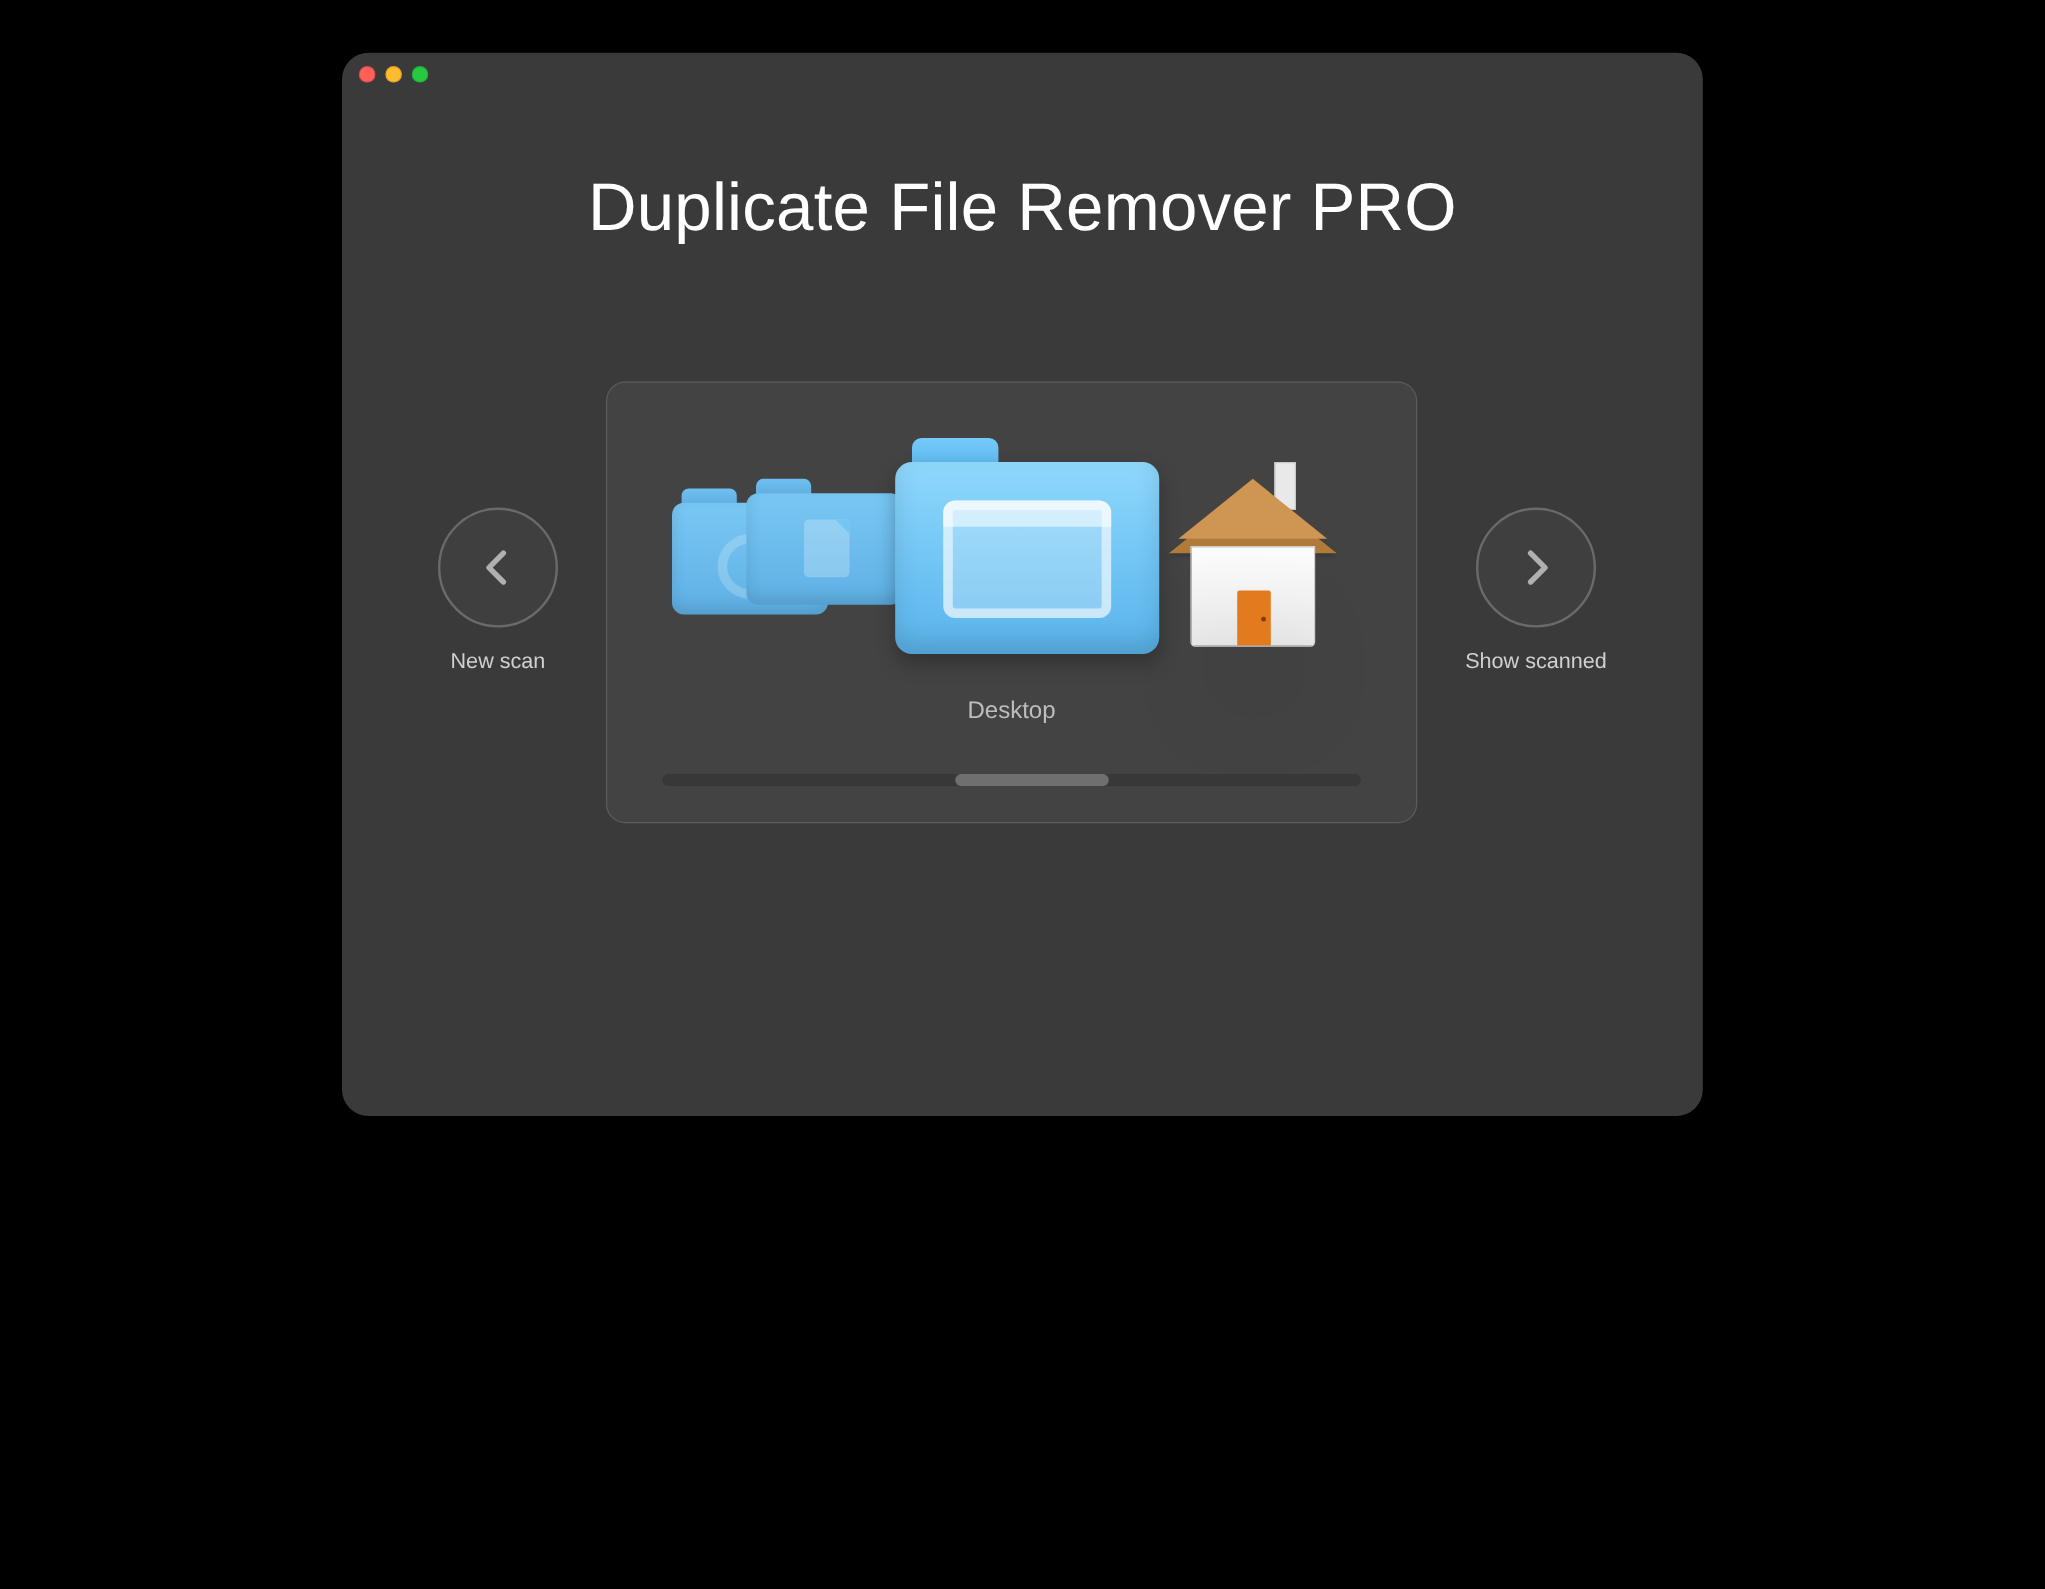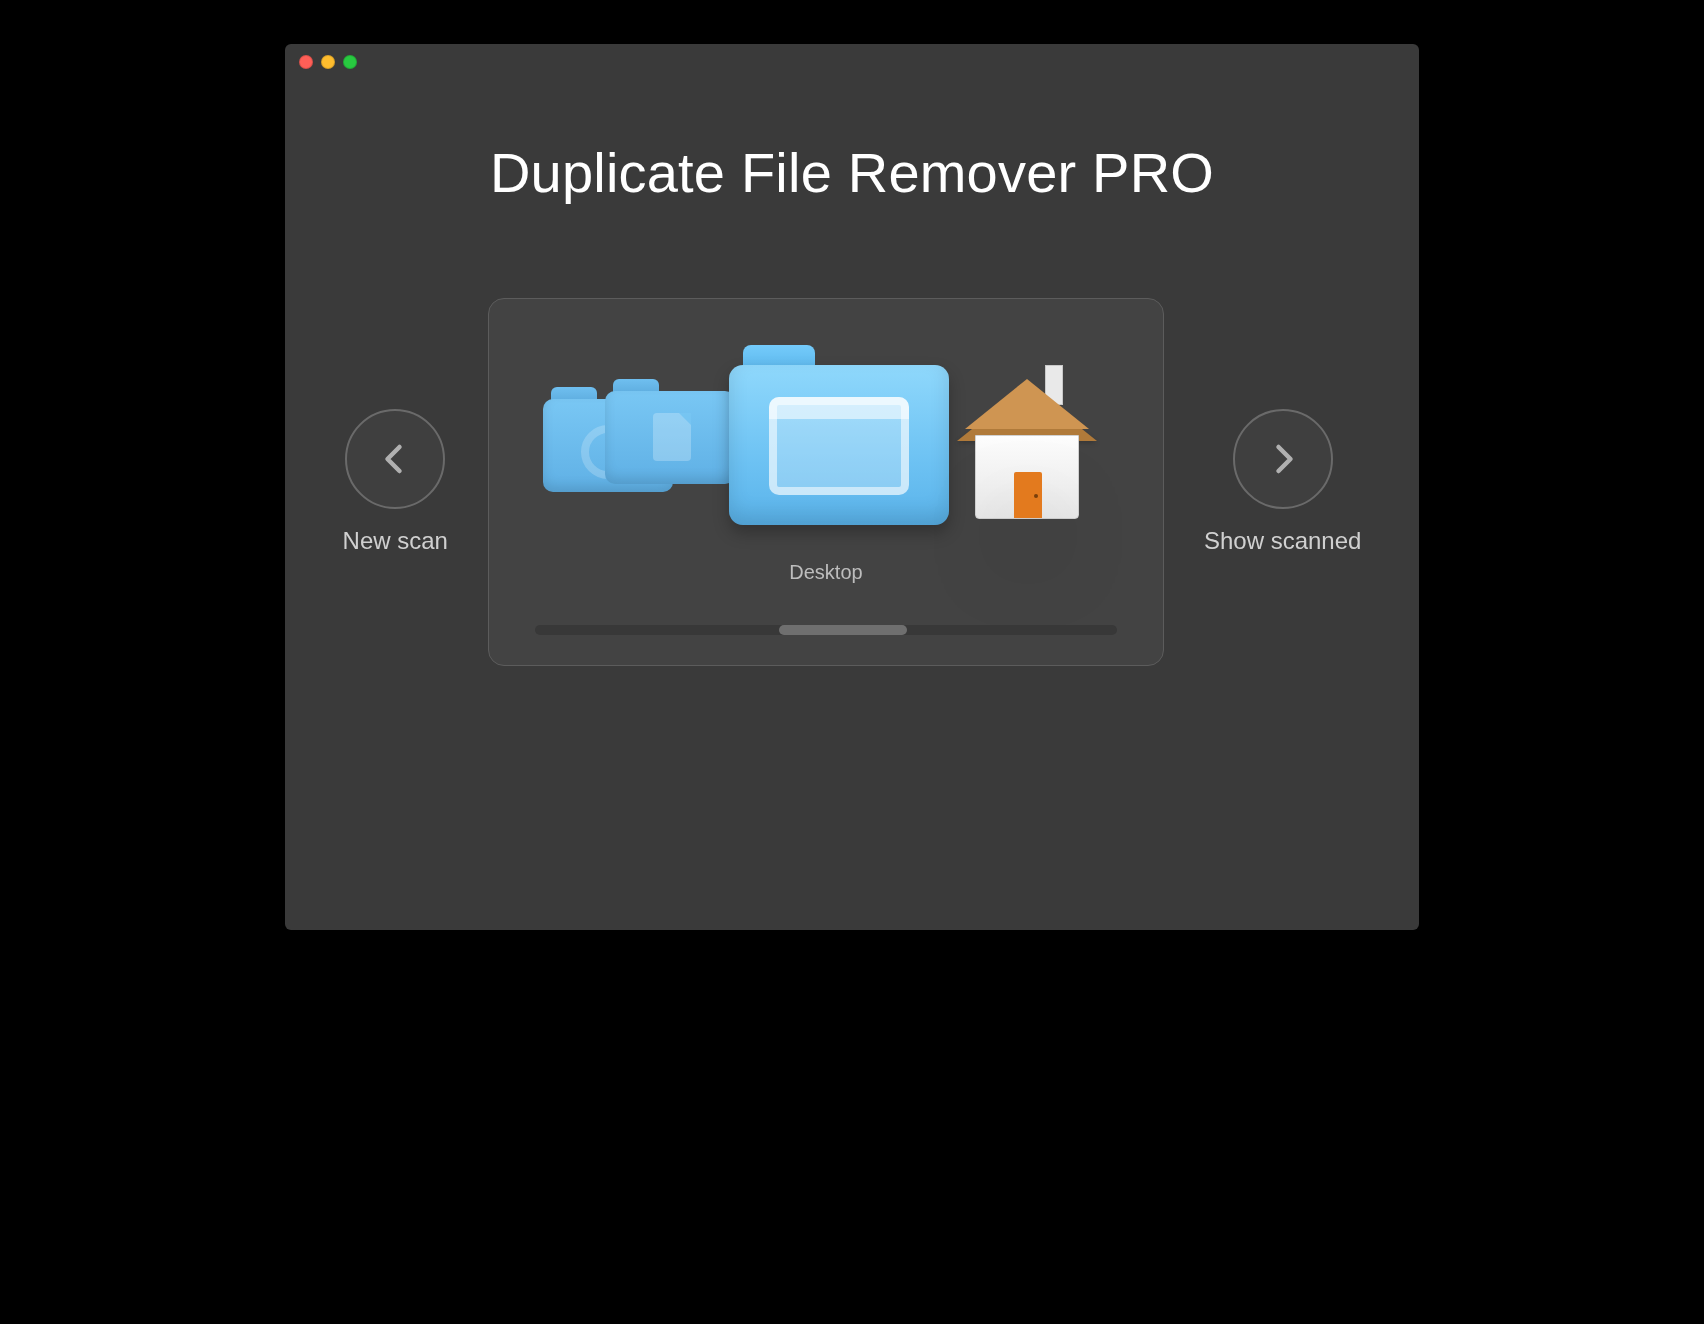--- a/index.html
+++ b/index.html
@@ -10,21 +10,21 @@
     display: flex;
     align-items: flex-start;
     justify-content: center;
   }
   .window {
     position: relative;
     margin-top: 44px;
     width: 1134px;
     height: 886px;
     background: #3a3a3a;
-    border-radius: 6px;
+    border-radius: 22px;
     box-shadow: 0 30px 80px rgba(0,0,0,0.6);
     overflow: hidden;
   }
   .titlebar {
     position: absolute;
     top: 0; left: 0; right: 0;
     height: 36px;
     display: flex;
     align-items: center;
     padding-left: 14px;
@@ -68,30 +68,31 @@
   .nav-circle {
     width: 100px; height: 100px;
     border-radius: 50%;
     border: 2px solid #6a6a6a;
     background: #3f3f3f;
     display: flex;
     align-items: center;
     justify-content: center;
   }
   .nav-circle svg { width: 36px; height: 36px; fill: none; stroke: #b0b0b0; stroke-width: 6; stroke-linecap: round; stroke-linejoin: round; }
-  .nav-label { font-size: 24px; color: #d0d0d0; }
+  .nav-label { font-size: 18px; color: #d0d0d0; }
 
   .card {
     width: 676px;
     height: 368px;
     border-radius: 16px;
     border: 1px solid #5c5c5c;
     background: #434343;
     position: relative;
     overflow: hidden;
+    margin-top: 20px;
   }
 
   .folders-stage {
     position: absolute;
     top: 50px;
     left: 0; right: 0;
     height: 200px;
   }
 
   

